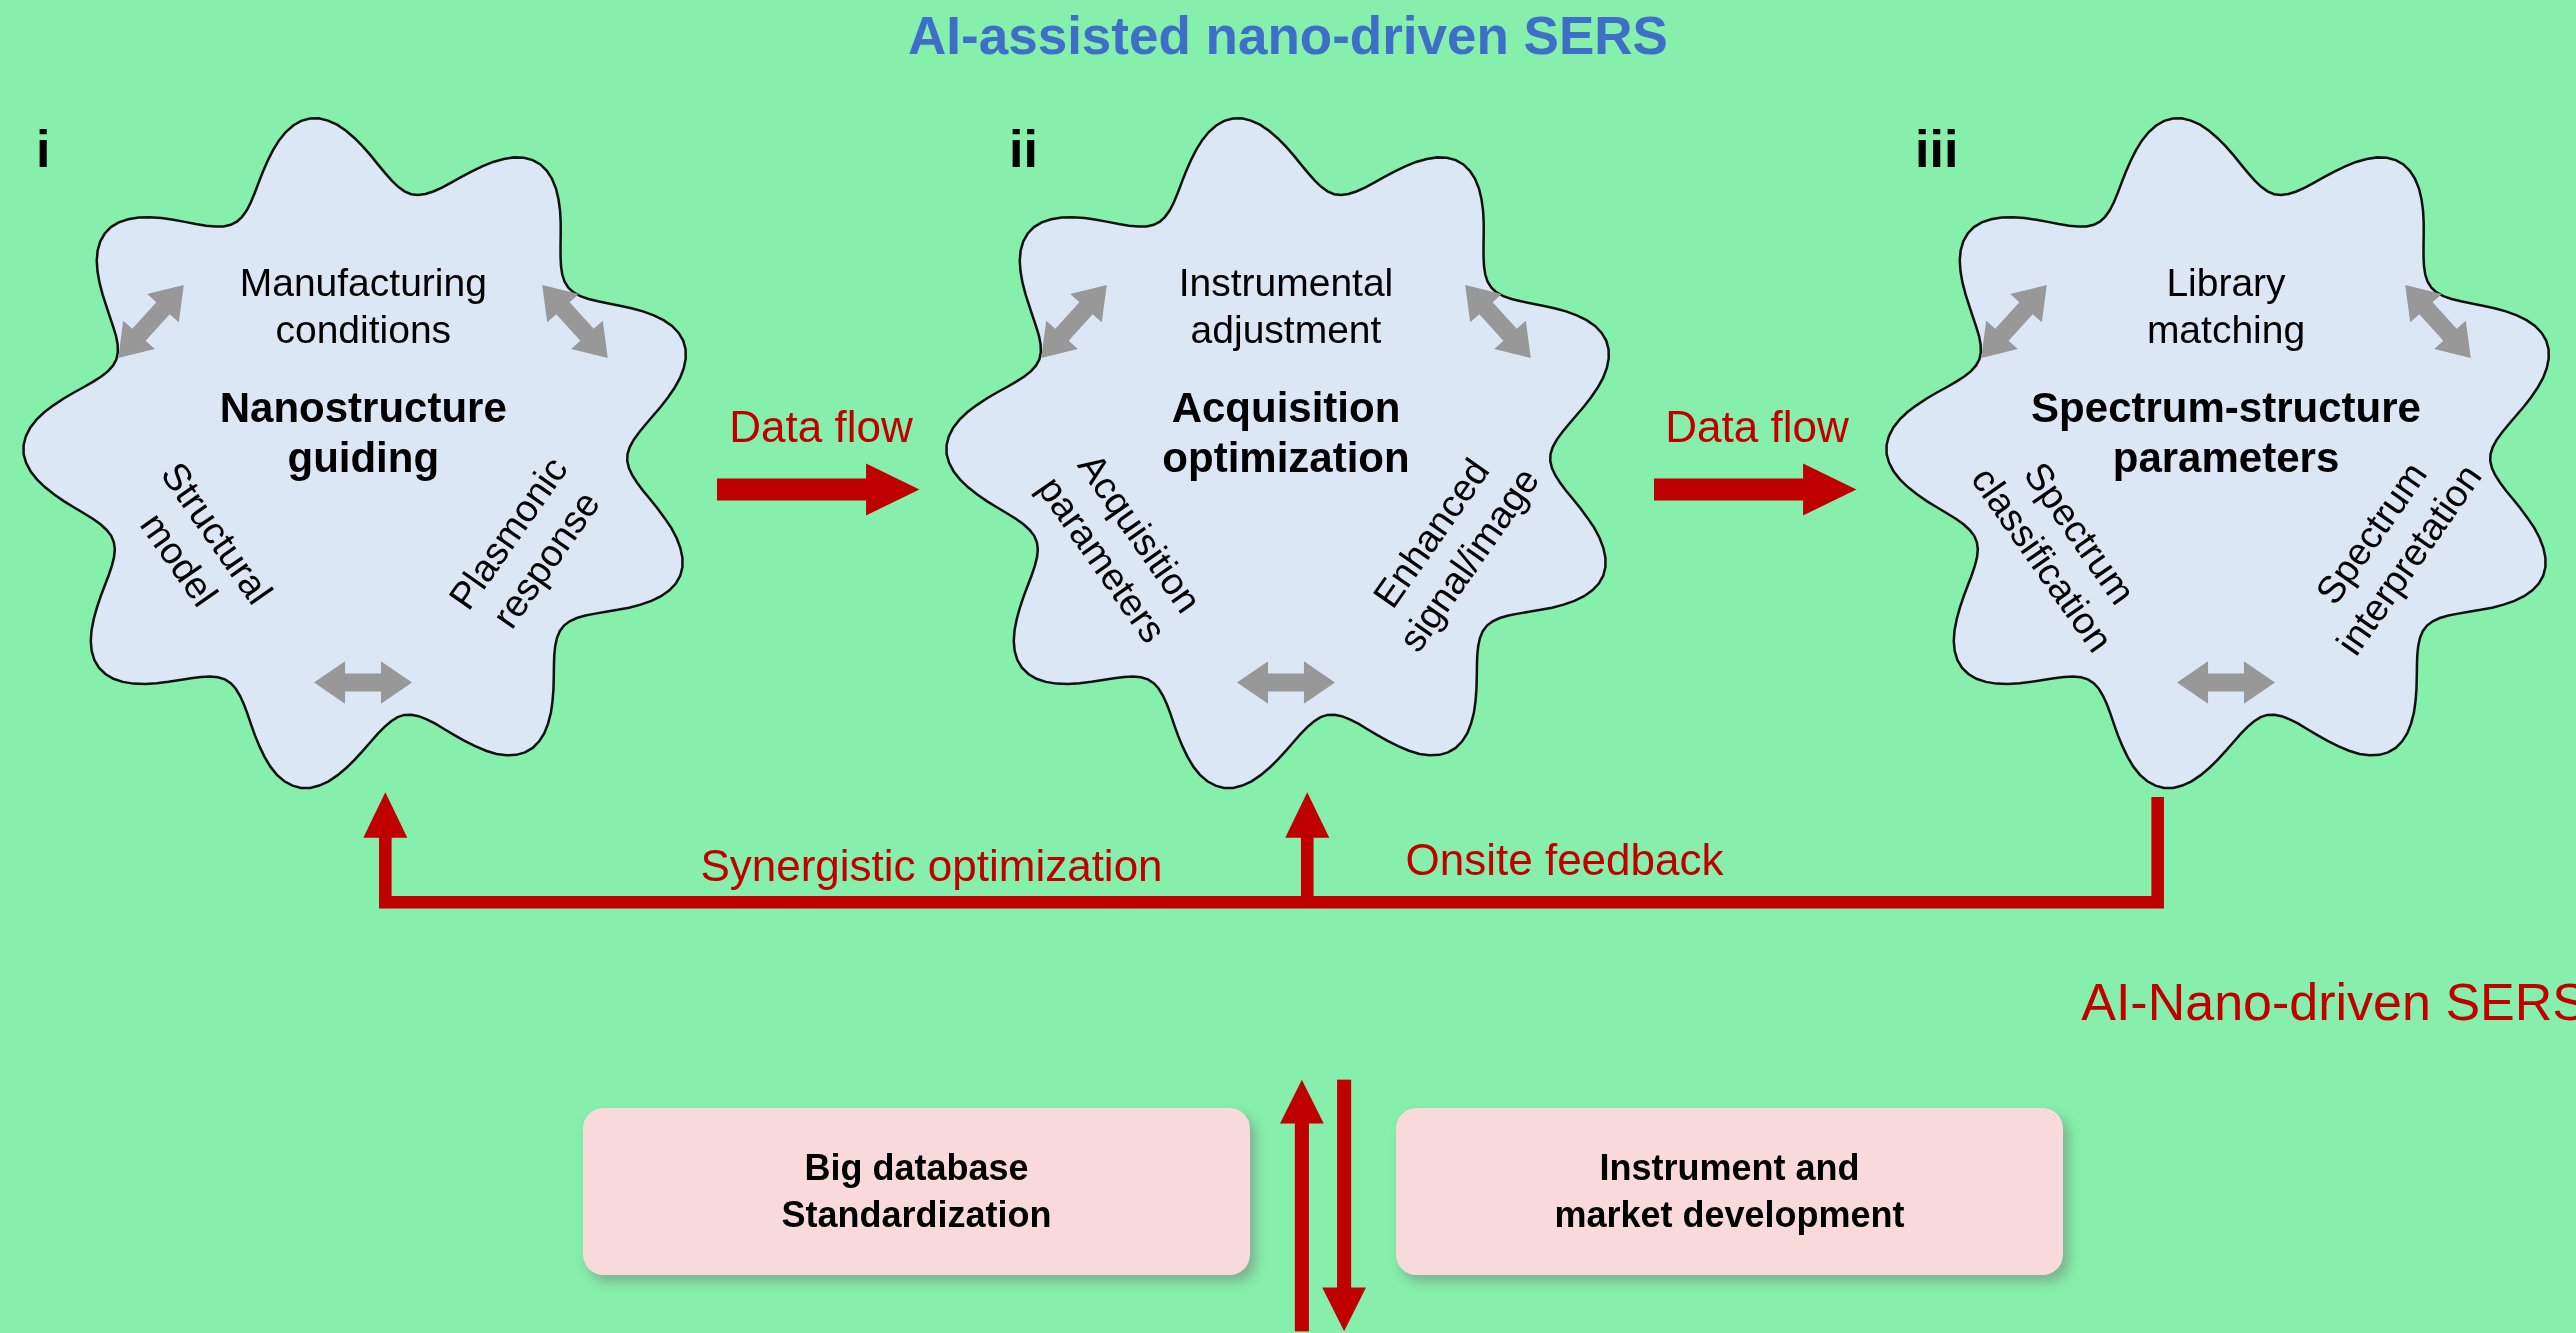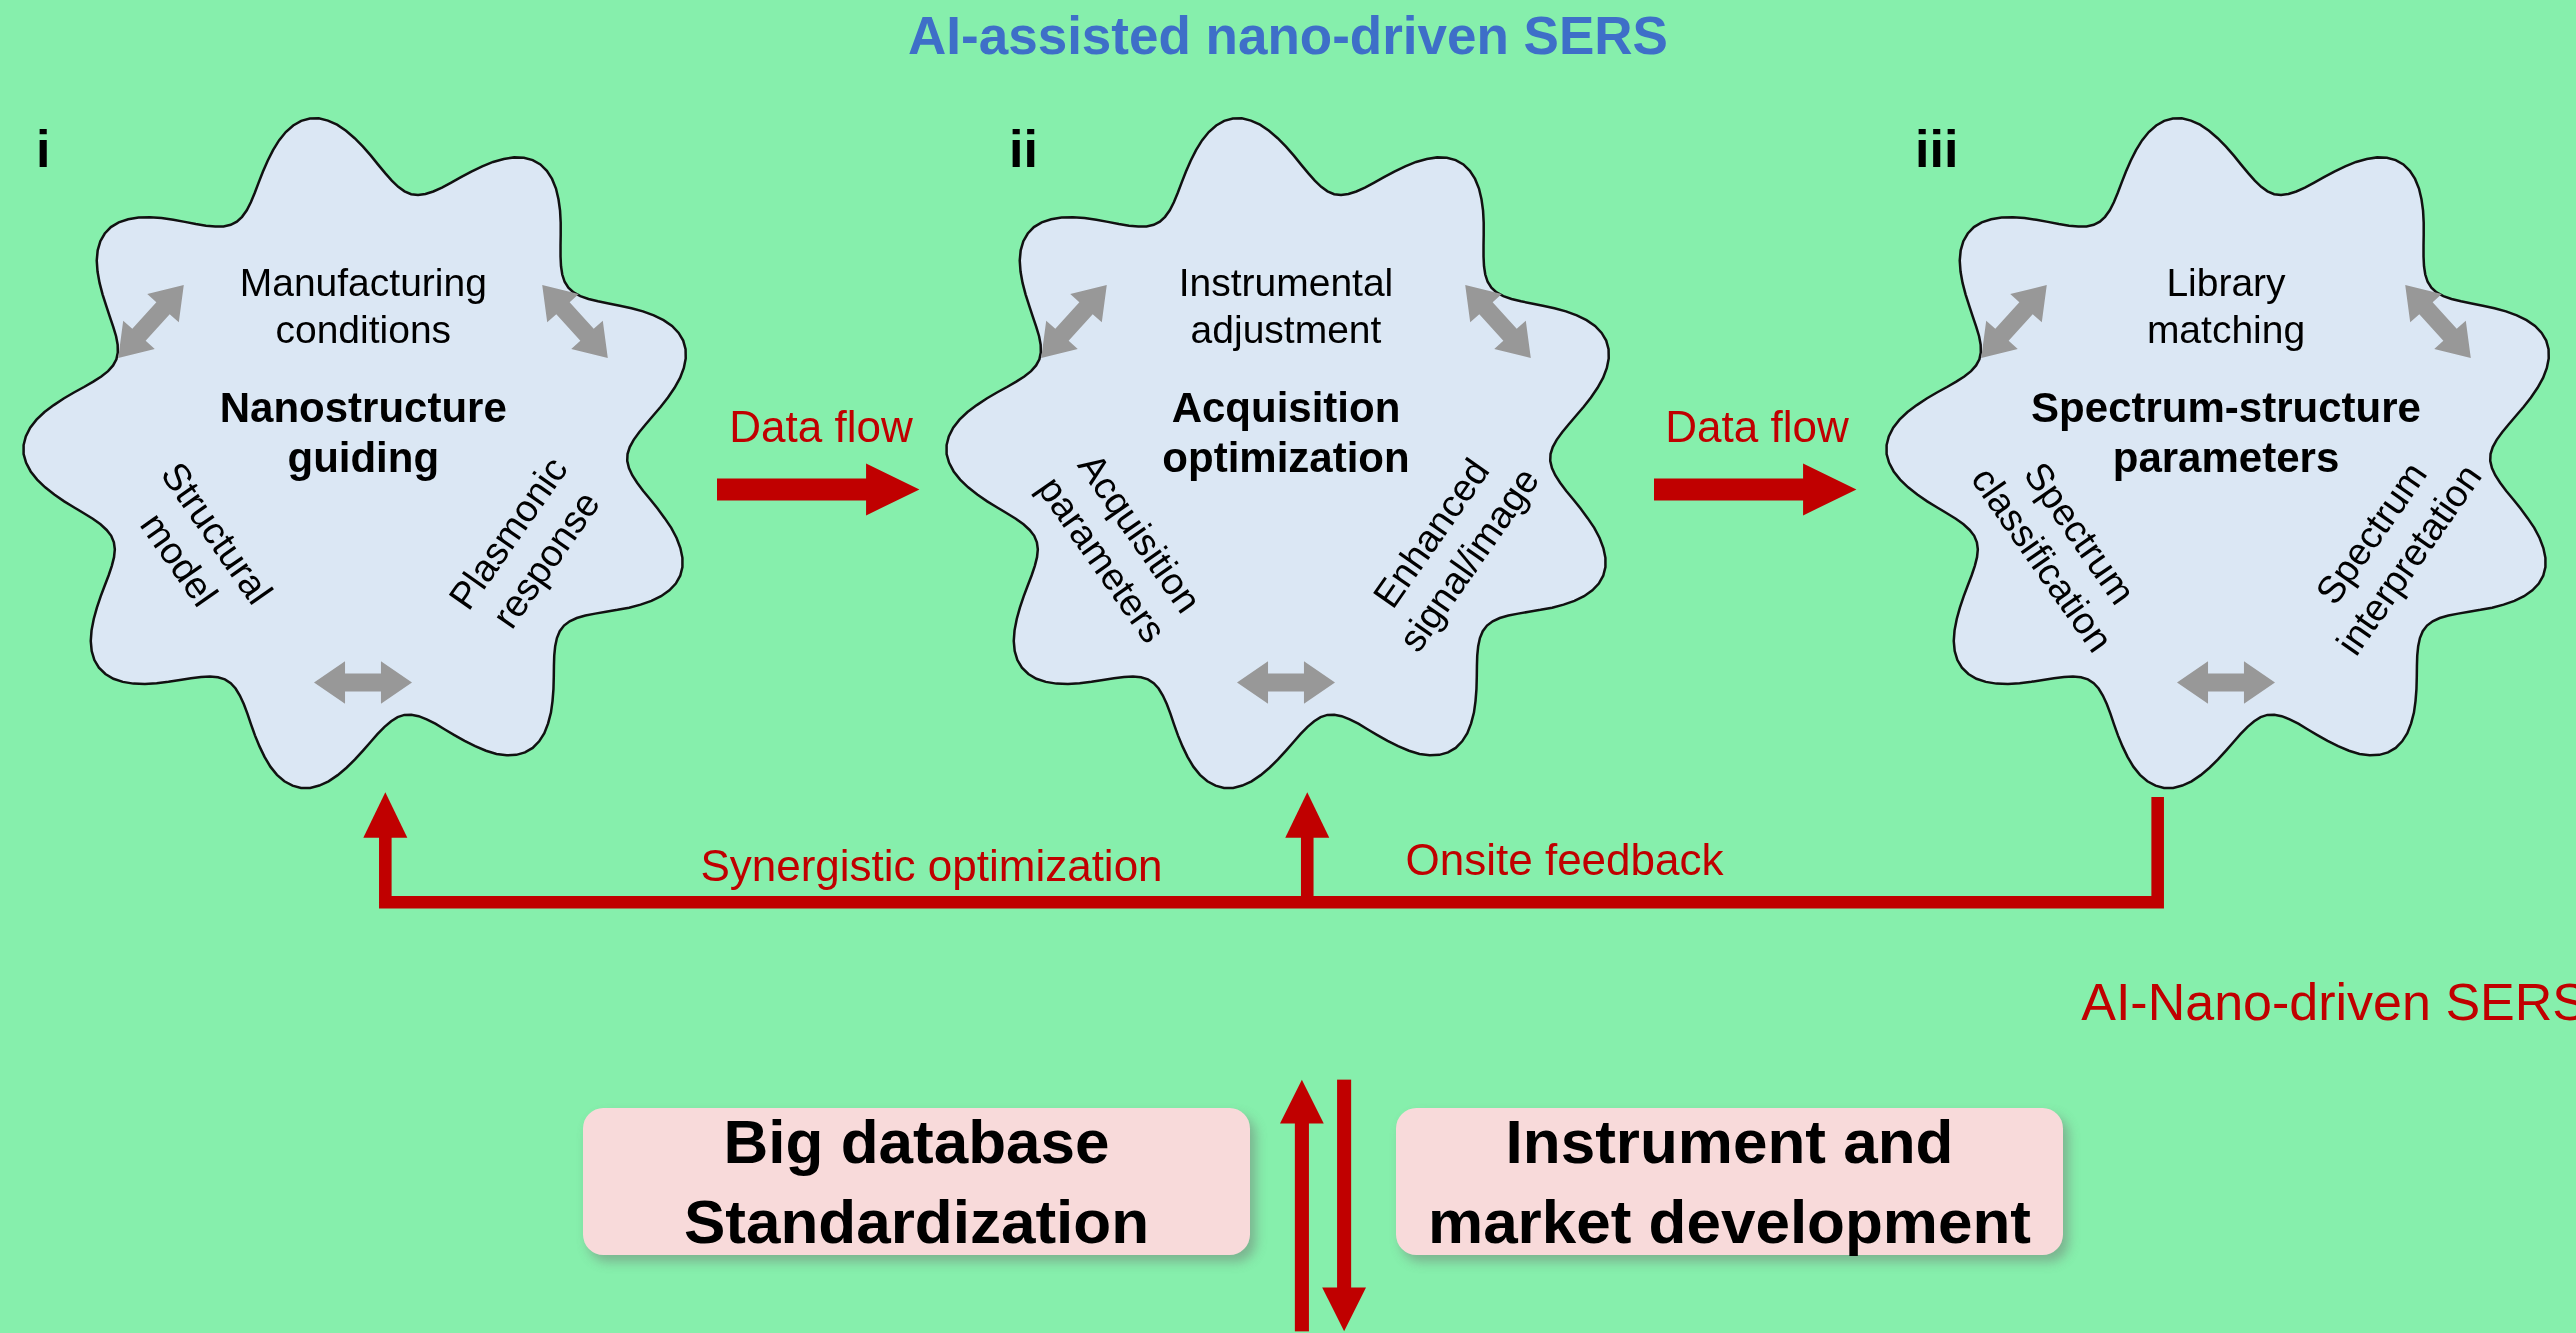--- a/index.html
+++ b/index.html
@@ -80,24 +80,24 @@
     .overlay .fb-head { fill: var(--red); }
 
     .fb-label { position: absolute; top: 835px; text-align: center; font-size: 44px; color: var(--red); }
     .fb-label-1 { left: 617px;  width: 629px; margin-top: 6px; }
     .fb-label-2 { left: 1368px; width: 393px; }
 
     .updown { position: absolute; left: 1280px; top: 1079px; width: 86px; height: 253px; }
     .updown rect, .updown polygon { fill: var(--red); }
 
     .box {
-      position: absolute; top: 1108px; width: 667px; height: 147px;
+      position: absolute; top: 1108px; width: 667px; height: 167px;
       background: var(--box_pink); border-radius: 20.4px;
       display: flex; align-items: center; justify-content: center;
-      text-align: center; font-size: 62px; font-weight: bold; line-height: 1.28;
+      text-align: center; font-size: 36px; font-weight: bold; line-height: 1.28;
       white-space: pre-line; color: #000;
       box-shadow: 5.5px 7px 11px rgba(110,110,110,0.45);
     }
     .box-left  { left: 583px; }
     .box-right { left: 1396px; }
   </style>
 </head>
 <body>
 
 <div class="canvas">

